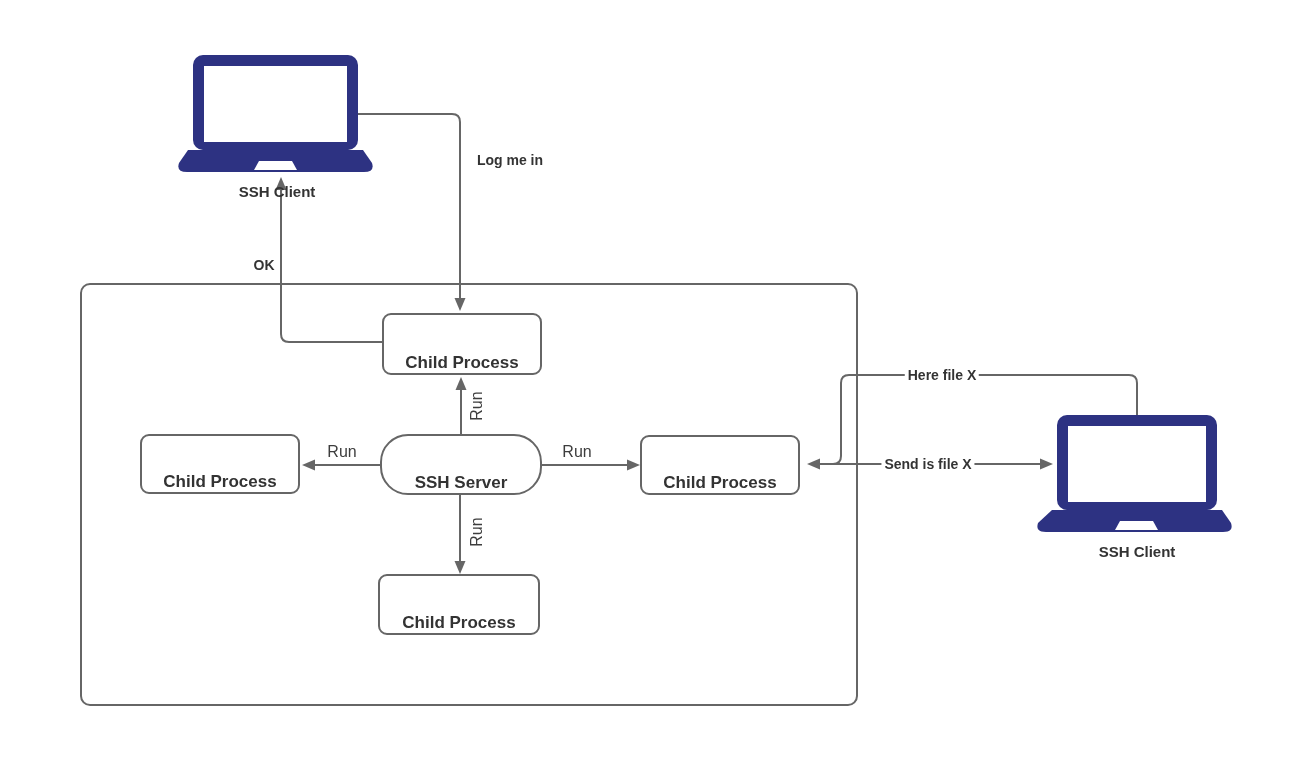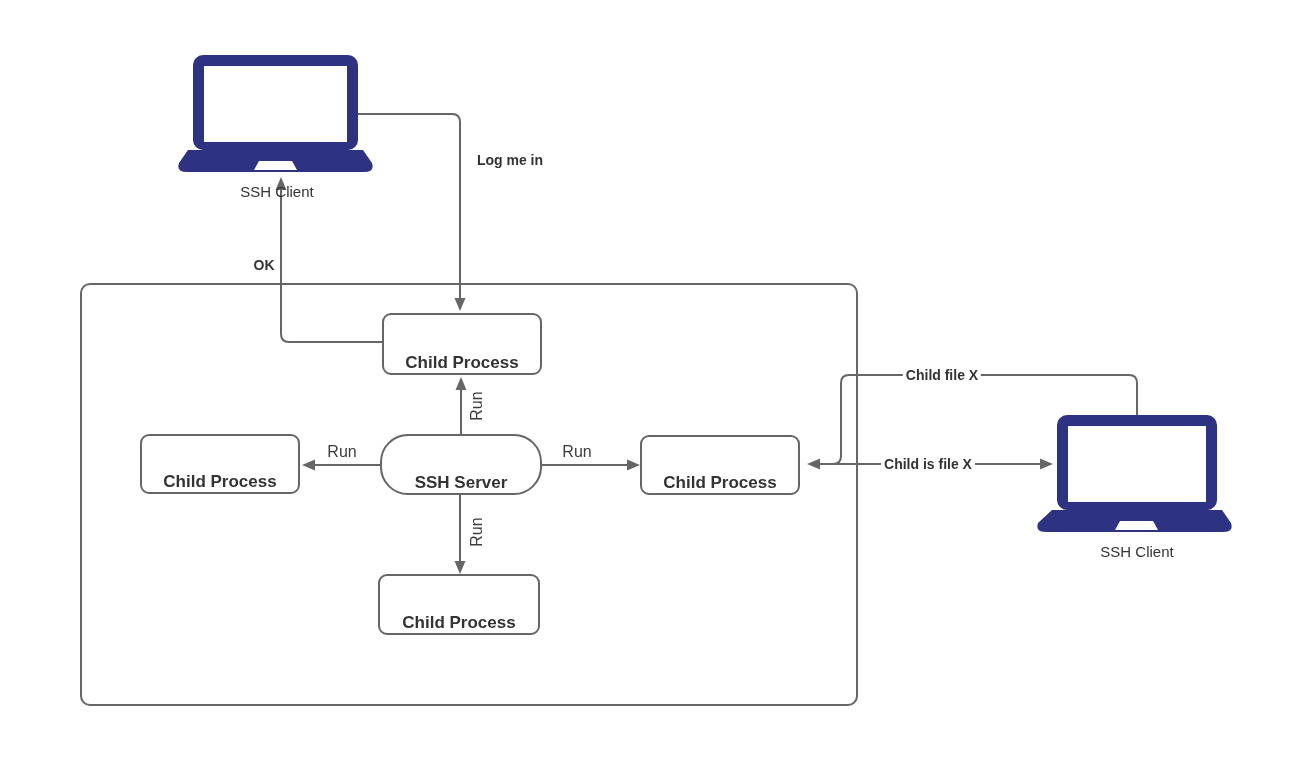--- a/index.html
+++ b/index.html
@@ -71,21 +71,21 @@
     color: #3d3d3d;
     white-space: nowrap;
   }
   .run-label.vertical {
     transform: translate(-50%, -50%) rotate(-90deg);
   }
   .client-label {
     position: absolute;
     transform: translate(-50%, -50%);
     font-size: 15px;
-    font-weight: normal;
+    font-weight: bold;
     color: #333333;
     white-space: nowrap;
   }
 </style>
 </head>
 <body>
 
 <div class="canvas">
 
   <div class="boundary"></div>
@@ -158,22 +158,22 @@
   </div>
   <div class="node node-child-right">
     <span>Child Process</span>
   </div>
   <div class="node node-child-bottom">
     <span>Child Process</span>
   </div>
 
   <div class="edge-label" style="left:462px; top:160px;margin-left:48px;">Log me in</div>
   <div class="edge-label" style="left:264px; top:265px;">OK</div>
-  <div class="edge-label on-line" style="left:942px; top:375px;">Child file X</div>
-  <div class="edge-label on-line" style="left:928px; top:464px;">Child is file X</div>
+  <div class="edge-label on-line" style="left:942px; top:375px;">Here file X</div>
+  <div class="edge-label on-line" style="left:928px; top:464px;">Send is file X</div>
 
   <div class="run-label vertical" style="left:477px; top:406px;">Run</div>
   <div class="run-label" style="left:342px; top:452px;">Run</div>
   <div class="run-label" style="left:577px; top:452px;">Run</div>
   <div class="run-label vertical" style="left:477px; top:532px;">Run</div>
 
   <div class="client-label" style="left:277px; top:191px;">SSH Client</div>
   <div class="client-label" style="left:1137px; top:551px;">SSH Client</div>
 
 </div>

